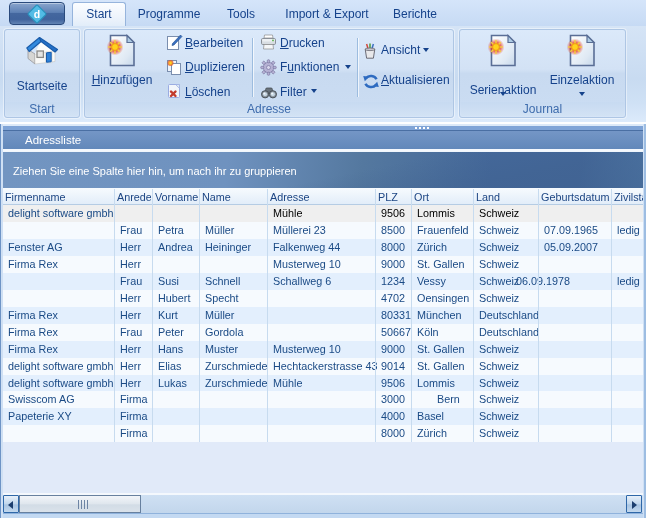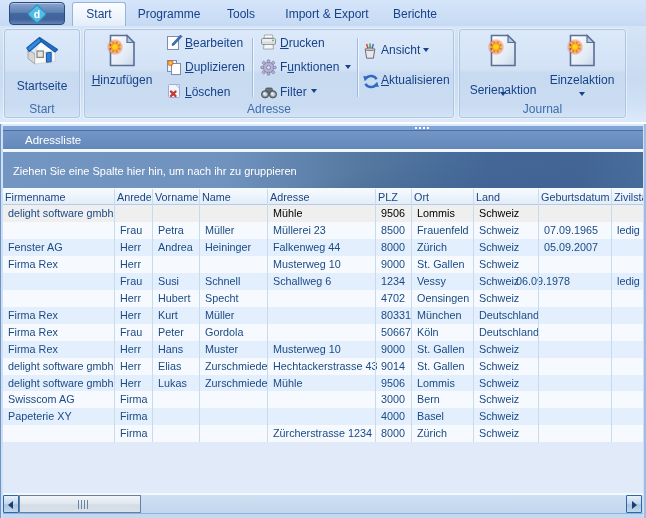--- a/index.html
+++ b/index.html
@@ -388,33 +388,32 @@
     <span class="c" style="left:202px;width:65px">Zurschmiede</span>
     <span class="c" style="left:270px;width:105px">Mühle</span>
     <span class="c" style="left:378px;width:33px">9506</span>
     <span class="c" style="left:414px;width:59px">Lommis</span>
     <span class="c" style="left:476px;width:62px">Schweiz</span>
   </div>
 <div class="row rw" style="top:391px;height:17px">
     <span class="c" style="left:5px;width:108px">Swisscom AG</span>
     <span class="c" style="left:117px;width:35px">Firma</span>
     <span class="c" style="left:378px;width:33px">3000</span>
-    <span class="c" style="left:414px;width:59px">Bern</span>
+    <span class="c" style="left:434px;width:59px">Bern</span>
     <span class="c" style="left:476px;width:62px">Schweiz</span>
   </div>
 <div class="row rb" style="top:408px;height:17px">
     <span class="c" style="left:5px;width:108px">Papeterie XY</span>
     <span class="c" style="left:117px;width:35px">Firma</span>
     <span class="c" style="left:378px;width:33px">4000</span>
     <span class="c" style="left:414px;width:59px">Basel</span>
     <span class="c" style="left:476px;width:62px">Schweiz</span>
   </div>
 <div class="row rw" style="top:425px;height:17px">
     <span class="c" style="left:117px;width:35px">Firma</span>
-    <span class="c" style="left:270px;width:105px">Zürcherstrasse 1234</span>
     <span class="c" style="left:378px;width:33px">8000</span>
     <span class="c" style="left:414px;width:59px">Zürich</span>
     <span class="c" style="left:476px;width:62px">Schweiz</span>
   </div>
 <div class="vl" style="left:114px"></div>
 <div class="vl" style="left:152px"></div>
 <div class="vl" style="left:199px"></div>
 <div class="vl" style="left:267px"></div>
 <div class="vl" style="left:375px"></div>
 <div class="vl" style="left:411px"></div>

